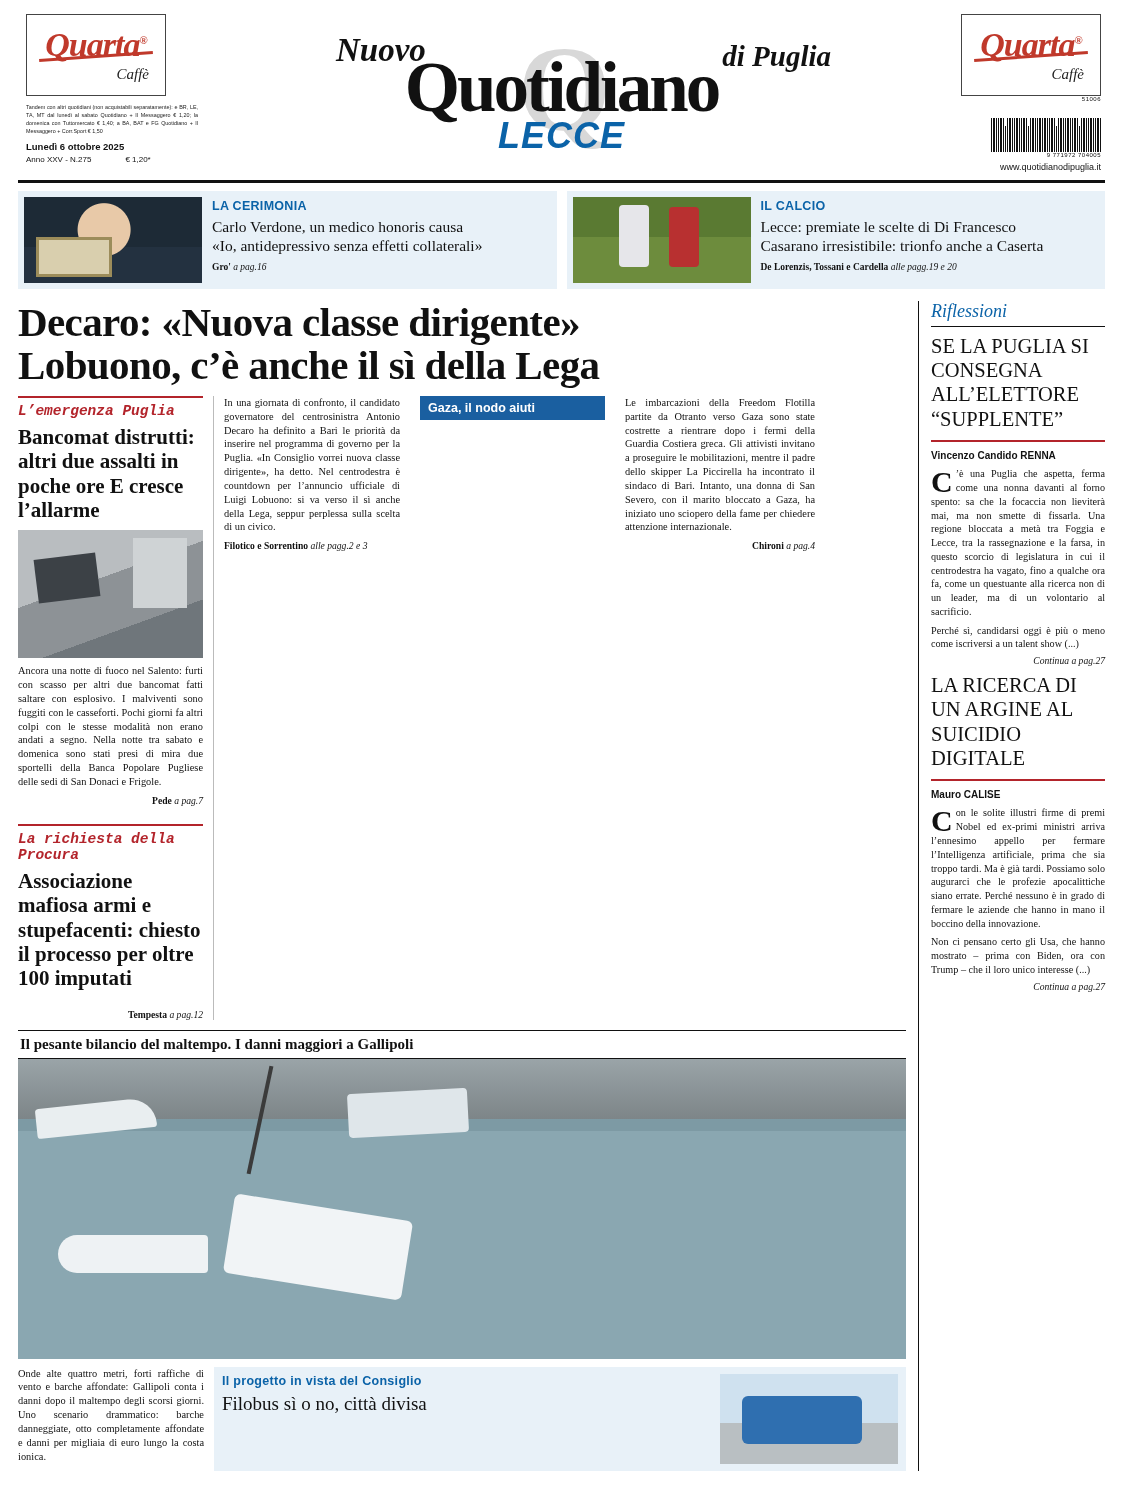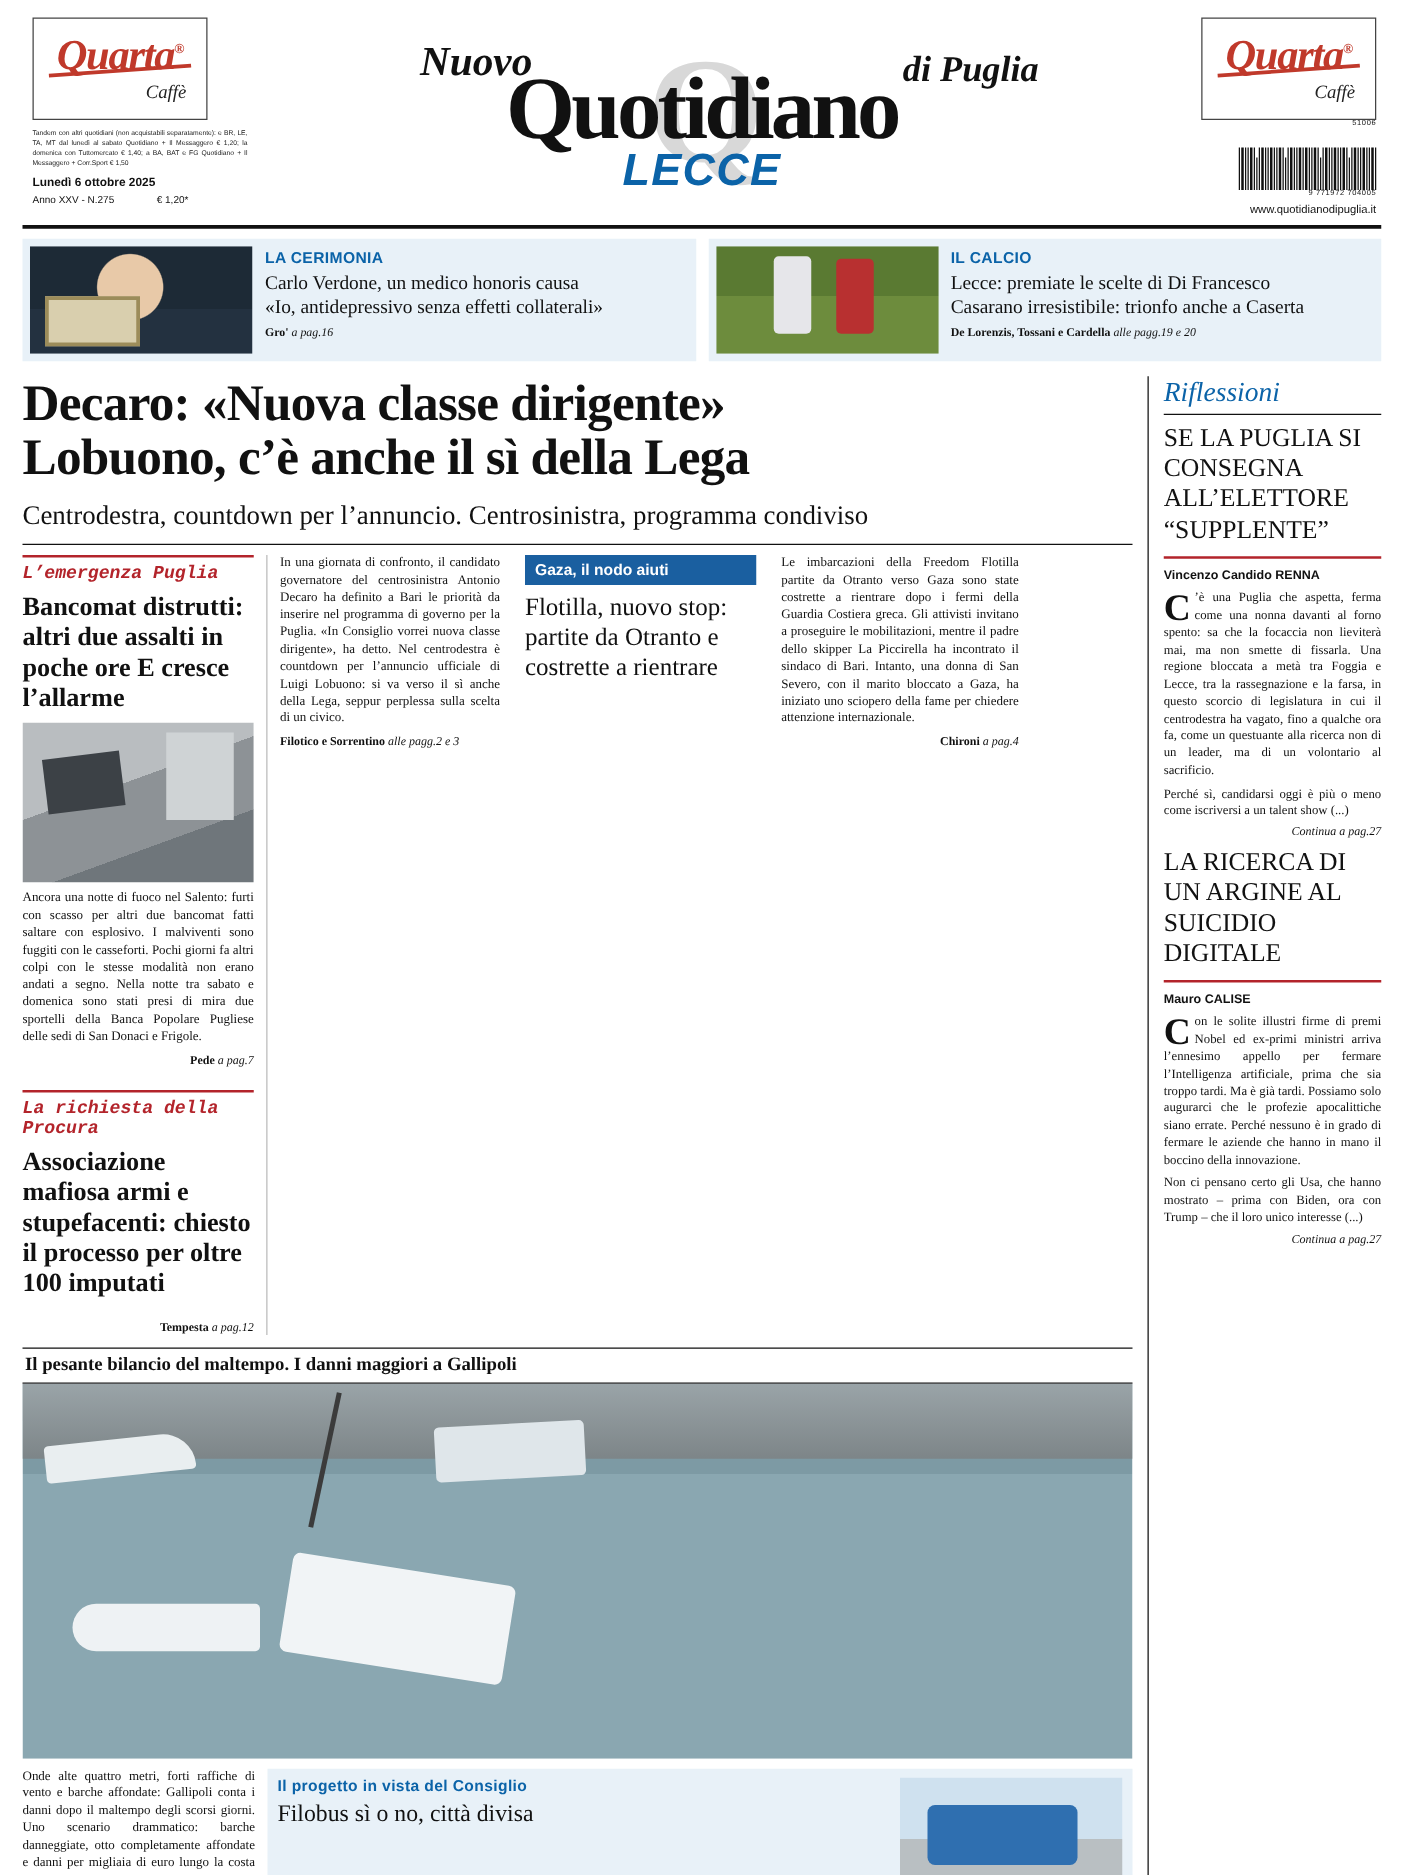--- a/index.html
+++ b/index.html
@@ -194,21 +194,21 @@
   .lowA { width: 196px; flex: 0 0 196px; padding-right: 10px; }
   .lowB { flex: 1 1 auto; background: #e8f1f8; padding: 7px 8px; display: flex; gap: 8px; }
   .lowB-txt { flex: 1 1 auto; }
   .lowB-img { width: 178px; flex: 0 0 178px; height: 90px; position: relative; overflow: hidden; }
   .ph-bus { background: linear-gradient(#cfe1ef 0 55%, #b9bfc2 55% 100%); }
   .ph-bus:after { content:""; position:absolute; left: 22px; top: 22px; width: 120px; height: 48px; background:#2f6fb0; border-radius: 6px; }
   .ph-bus:before { content:""; position:absolute; left: 30px; top: 28px; width: 104px; height: 20px; background:#cde3f5; border-radius: 3px; }
 
   
   .rail-title {
-    font-family: "Liberation Serif", serif; font-style: italic; font-size: 22px;
+    font-family: "Liberation Serif", serif; font-style: italic; font-size: 18px;
     color: #0b63a8; border-bottom: 1px solid #111; padding-bottom: 4px;
   }
   .rail-hl {
     font-family: "Liberation Serif", serif; font-size: 20.5px; line-height: 1.18;
     margin-top: 7px; color: #111; padding-bottom: 9px; border-bottom: 2px solid #b3242b;
   }
   .rail-author {
     font-family: "Liberation Sans", sans-serif; font-weight: bold; font-size: 10px;
     margin-top: 7px; line-height: 1.35; color: #111;
   }
@@ -338,21 +338,20 @@
         <div class="promo-credit"><span>De Lorenzis, Tossani e Cardella</span> <i>alle pagg.19 e 20</i></div>
       </div>
     </div>
   </div>
 
   <div class="main">
 
     <div class="content">
       <div class="hl1">Decaro: «Nuova classe dirigente»</div>
       <div class="hl1">Lobuono, c’è anche il sì della Lega</div>
-      <div class="hl-sub">Centrodestra, countdown per l’annuncio. Centrosinistra, programma condiviso</div>
 
       <div class="cols">
 
         <div class="colA">
           <div class="kicker-red">L’emergenza Puglia</div>
           <div class="sub-hl">Bancomat distrutti: altri due assalti in poche ore E cresce l’allarme</div>
           <div class="small-photo">
               <div class="ph ph-bancomat"></div>
             </div>
           <div class="body-txt">Ancora una notte di fuoco nel Salento: furti con scasso per altri due bancomat fatti saltare con esplosivo. I malviventi sono fuggiti con le casseforti. Pochi giorni fa altri colpi con le stesse modalità non erano andati a segno. Nella notte tra sabato e domenica sono stati presi di mira due sportelli della Banca Popolare Pugliese delle sedi di San Donaci e Frigole.</div>
@@ -363,21 +362,20 @@
           <div class="byline r" style="margin-top:18px;"><span>Tempesta</span> <i>a pag.12</i></div>
         </div>
 
         <div class="colB">
           <div class="body-txt" style="margin-top:0">In una giornata di confronto, il candidato governatore del centrosinistra Antonio Decaro ha definito a Bari le priorità da inserire nel programma di governo per la Puglia. «In Consiglio vorrei nuova classe dirigente», ha detto. Nel centrodestra è countdown per l’annuncio ufficiale di Luigi Lobuono: si va verso il sì anche della Lega, seppur perplessa sulla scelta di un civico.</div>
           <div class="byline"><span>Filotico e Sorrentino</span> <i>alle pagg.2 e 3</i></div>
         </div>
 
         <div class="colC">
           <div class="blue-bar">Gaza, il nodo aiuti</div>
-          <div class="blue-hl">Flotilla, nuovo stop: partite da Otranto e costrette a rientrare</div>
         </div>
 
         <div class="colD">
           <div class="body-txt" style="margin-top:0">Le imbarcazioni della Freedom Flotilla partite da Otranto verso Gaza sono state costrette a rientrare dopo i fermi della Guardia Costiera greca. Gli attivisti invitano a proseguire le mobilitazioni, mentre il padre dello skipper La Piccirella ha incontrato il sindaco di Bari. Intanto, una donna di San Severo, con il marito bloccato a Gaza, ha iniziato uno sciopero della fame per chiedere attenzione internazionale.</div>
           <div class="byline r"><span>Chironi</span> <i>a pag.4</i></div>
         </div>
       </div>
 
       <div class="wide-kicker">Il pesante bilancio del maltempo. I danni maggiori a Gallipoli</div>
       <div class="big-photo">

